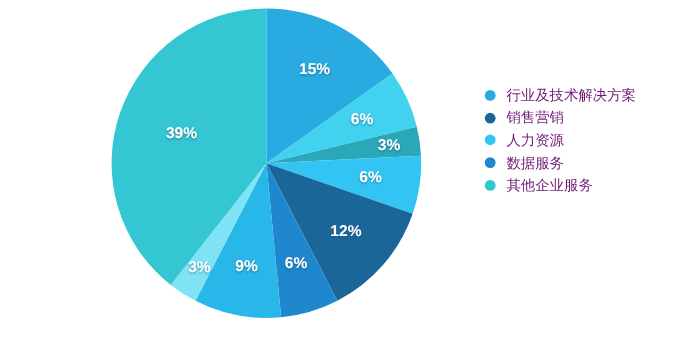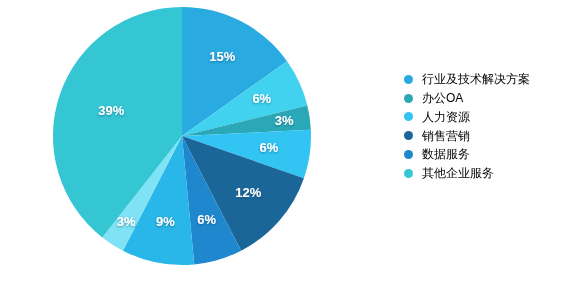--- a/index.html
+++ b/index.html
@@ -20,20 +20,21 @@
     top: 0;
     width: 568px;
     height: 285px;
   }
   #pie-area {
     position: absolute;
     left: 0;
     top: 0;
     width: 360px;
     height: 243px;
+    padding-left: 40px;
   }
   #pie-svg {
     display: block;
   }
   .slice-path {
     stroke: none;
   }
   .slice-label {
     font-family: "Liberation Sans", "DejaVu Sans", sans-serif;
     font-size: 13px;
@@ -57,21 +58,21 @@
   .legend-dot {
     width: 9px;
     height: 9px;
     border-radius: 50%;
     flex: 0 0 auto;
     margin-right: 9px;
   }
   .legend-label {
     font-family: "Liberation Sans", "DejaVu Sans", sans-serif;
     font-size: 12px;
-    color: #000000;
+    color: #701a75;
     white-space: nowrap;
     line-height: 1;
   }
 </style>
 </head>
 <body>
 
 <div id="chart-root">
 
   <div id="pie-area">
@@ -105,30 +106,26 @@
         </g>
     </svg>
   </div>
 
   <div id="legend">
       <div class="legend-row">
         <span class="legend-dot" style="background: rgb(41, 171, 226);"></span>
         <span class="legend-label">行业及技术解决方案</span>
       </div>
       <div class="legend-row">
-        <span class="legend-dot" style="background: rgb(43, 168, 184);"></span>
-        <span class="legend-label">办公OA</span>
+        <span class="legend-dot" style="background: rgb(27, 102, 153);"></span>
+        <span class="legend-label">销售营销</span>
       </div>
       <div class="legend-row">
         <span class="legend-dot" style="background: rgb(50, 197, 244);"></span>
         <span class="legend-label">人力资源</span>
-      </div>
-      <div class="legend-row">
-        <span class="legend-dot" style="background: rgb(27, 102, 153);"></span>
-        <span class="legend-label">销售营销</span>
       </div>
       <div class="legend-row">
         <span class="legend-dot" style="background: rgb(30, 135, 206);"></span>
         <span class="legend-label">数据服务</span>
       </div>
       <div class="legend-row">
         <span class="legend-dot" style="background: rgb(53, 198, 212);"></span>
         <span class="legend-label">其他企业服务</span>
       </div>
     </div>

